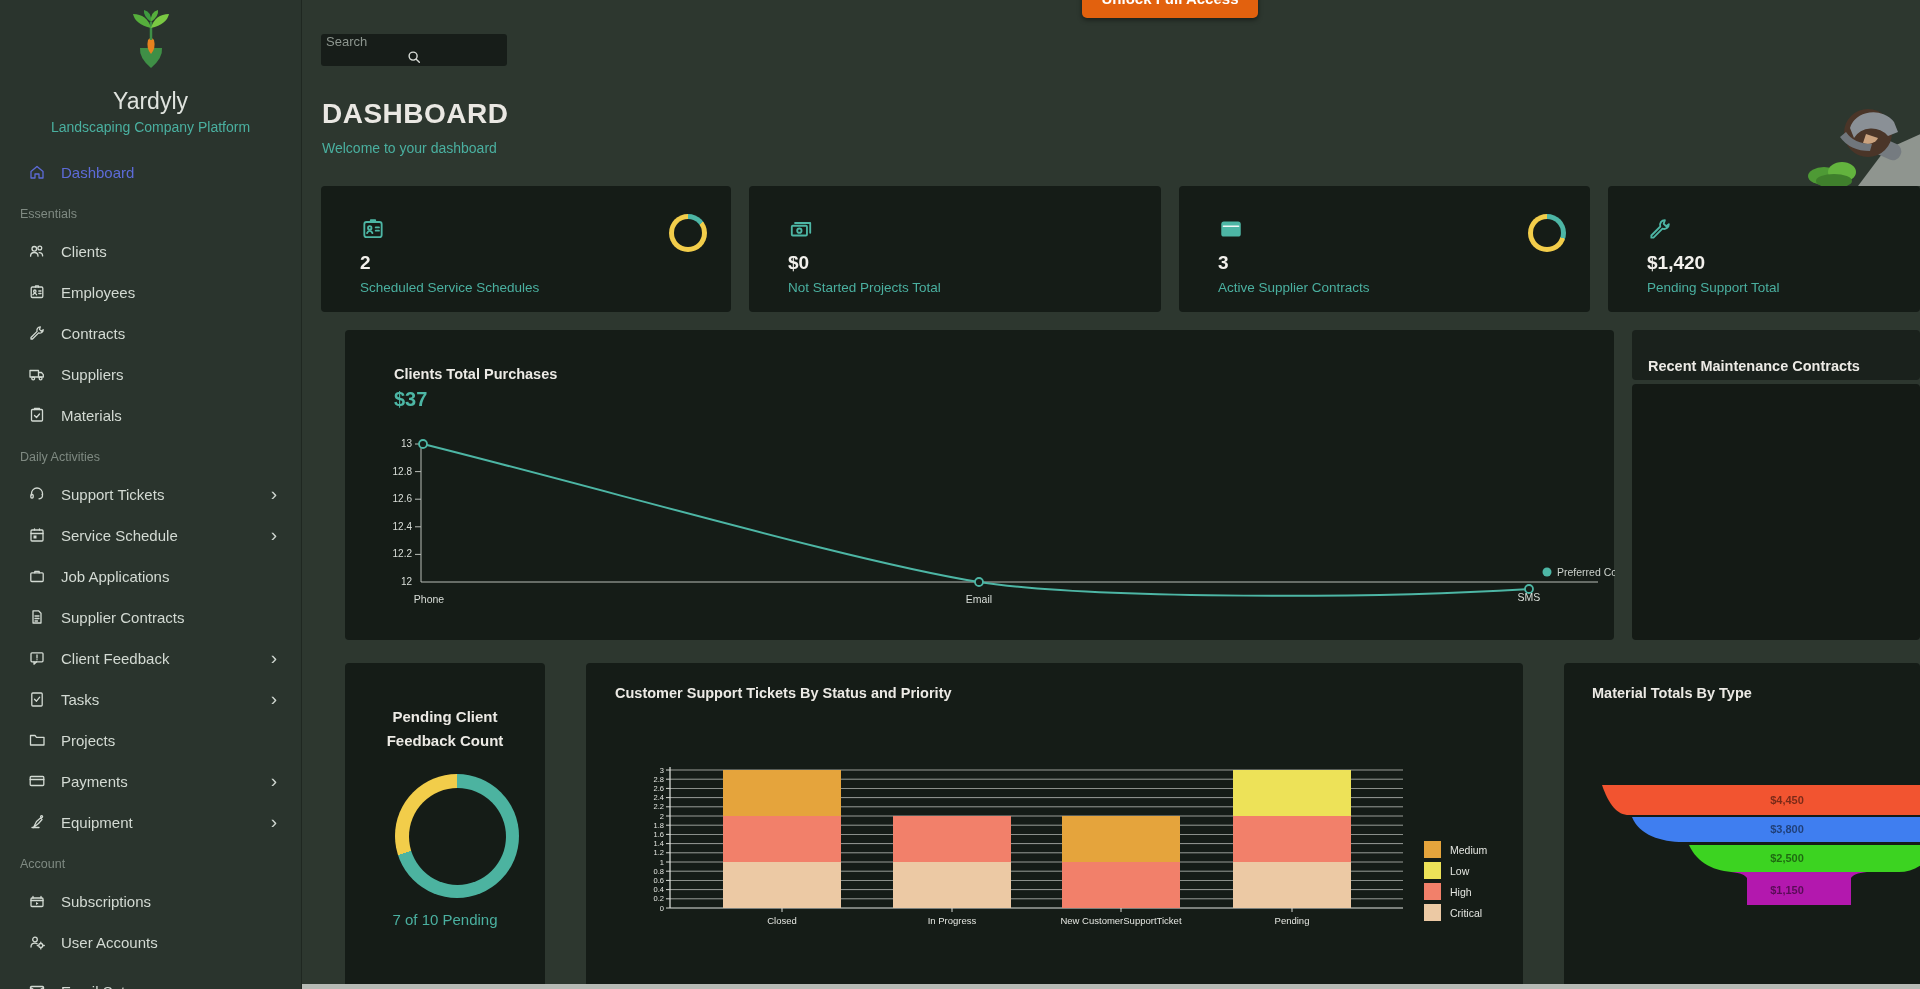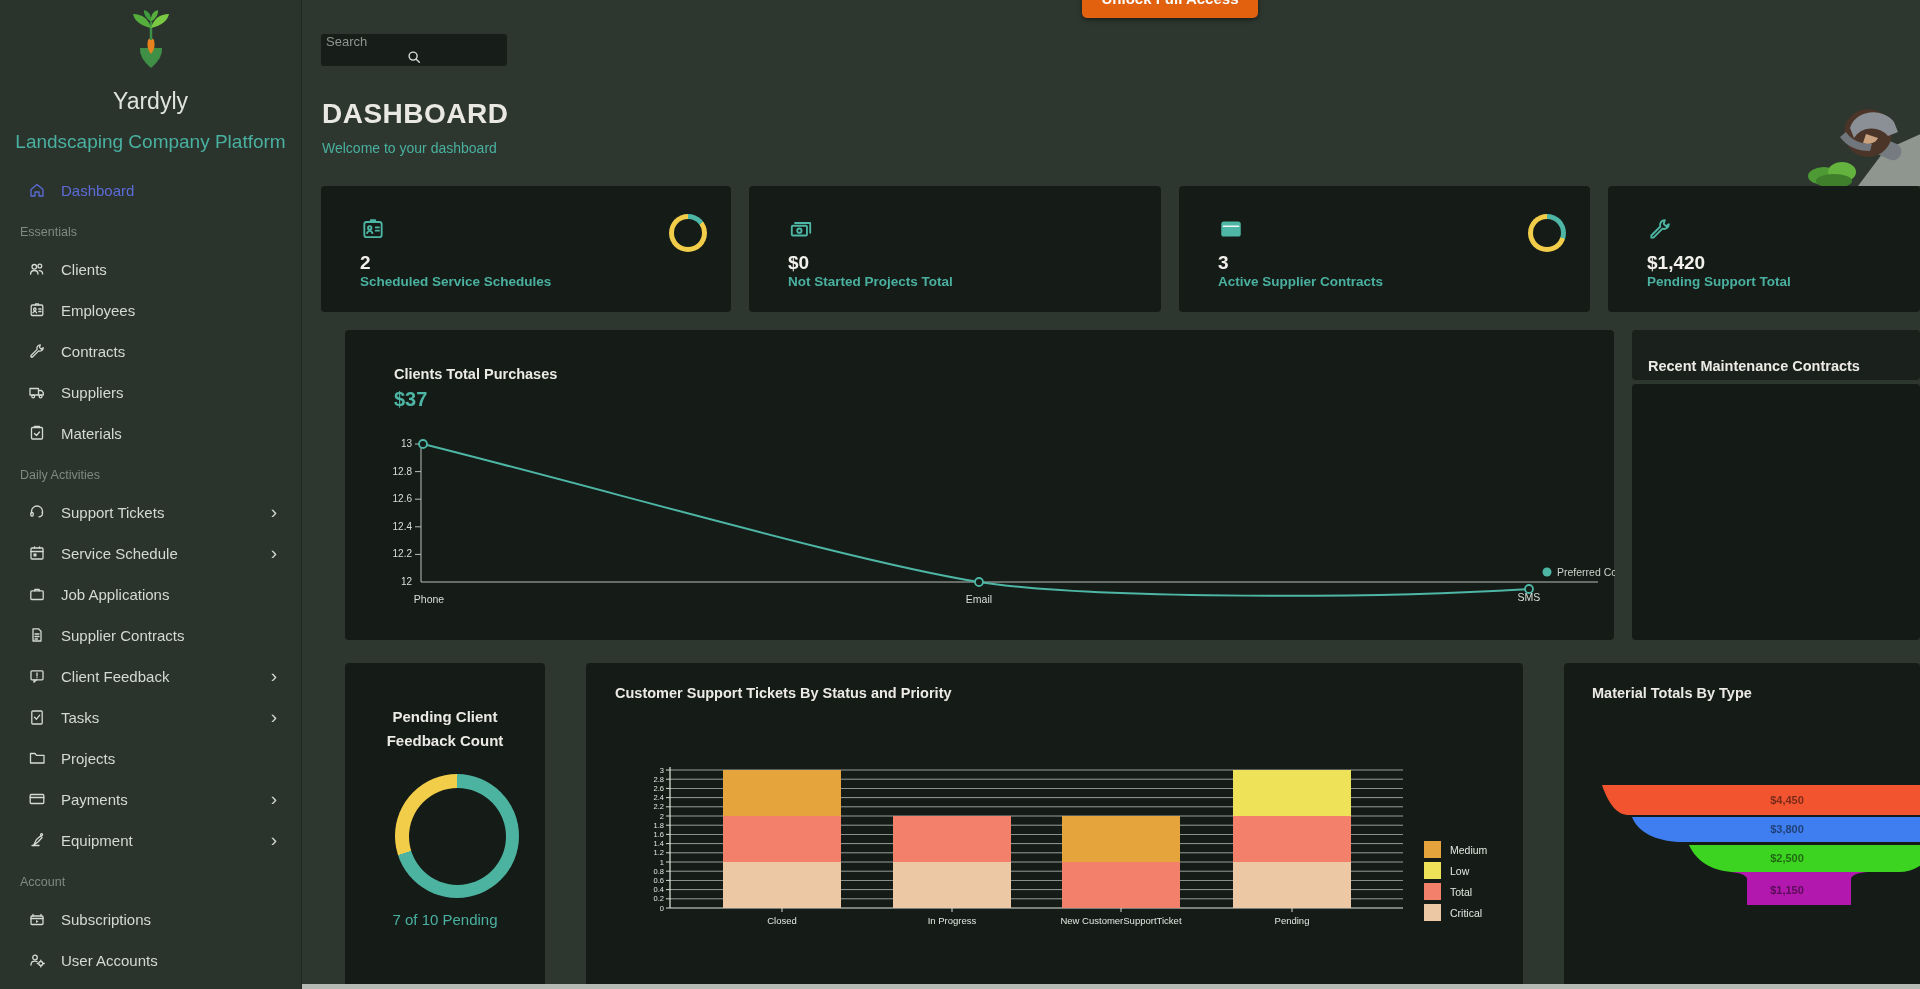--- a/index.html
+++ b/index.html
@@ -17,21 +17,21 @@
     --orange:#e2610e;
   }
   *{margin:0;padding:0;box-sizing:border-box;}
   html,body{width:1920px;height:989px;overflow:hidden;}
   body{background:var(--bg);font-family:"Liberation Sans", sans-serif;color:var(--text);position:relative;}
 
   
   .sidebar{position:absolute;left:0;top:0;width:302px;height:989px;background:var(--sidebar);border-right:1px solid rgba(0,0,0,.25);z-index:5;}
   .logo{display:block;margin:10px auto 0;width:78px;height:66px;}
   .brand-title{text-align:center;margin-top:12px;font-size:23px;color:#dfe3de;}
-  .brand-sub{text-align:center;margin-top:16px;font-size:19px;color:var(--teal-text);}
+  .brand-sub{text-align:center;margin-top:4px;font-size:14px;color:var(--teal-text);}
   .nav-item{height:26px;display:flex;align-items:center;padding:0 24px 0 28px;margin-top:15px;cursor:pointer;color:var(--navtext);font-size:15px;}
   .nav-item.dashboard{margin-top:24px;color:var(--indigo);}
   .nav-icon{width:18px;height:18px;margin-right:15px;display:inline-flex;align-items:center;justify-content:center;flex:none;}
   .nav-icon svg{width:18px;height:18px;stroke:currentColor;fill:none;stroke-width:1.3;stroke-linecap:round;stroke-linejoin:round;}
   .nav-label{flex:1;white-space:nowrap;overflow:hidden;}
   .chevron{font-size:19px;line-height:16px;color:#cfd6d0;margin-left:6px;}
   .section-label{height:16px;margin:22px 0 13px 20px;font-size:12.5px;color:var(--muted);}
 
   
   .main{position:absolute;left:302px;top:0;right:0;height:989px;}
@@ -43,21 +43,21 @@
   .page-title{position:absolute;left:20px;top:98px;font-size:28px;font-weight:bold;letter-spacing:.5px;color:#eae8e3;}
   .page-sub{position:absolute;left:20px;top:140px;font-size:14px;color:var(--teal-text);}
 
   .mascot{position:absolute;right:0;top:88px;width:130px;height:100px;overflow:hidden;z-index:1;}
 
   
   .cards{position:absolute;left:19px;top:186px;right:0;height:126px;display:grid;grid-template-columns:410px 412px 411px 1fr;gap:18px;z-index:2;}
   .card{background:var(--panel);border-radius:4px;position:relative;padding:30px 0 0 39px;}
   .card-icon svg{width:26px;height:26px;stroke:var(--teal);fill:none;stroke-width:1.7;stroke-linecap:round;stroke-linejoin:round;}
   .card-value{font-size:19px;font-weight:bold;color:#f2f0ec;margin-top:6px;}
-  .card-label{font-size:13.5px;color:var(--teal-text);margin-top:0;font-weight:bold;}
+  .card-label{font-size:13.5px;color:var(--teal-text);margin-top:6px;}
   .stat-ring{position:absolute;right:24px;top:28px;width:38px;height:38px;border-radius:50%;}
   .stat-ring::after{content:"";position:absolute;inset:5px;border-radius:50%;background:var(--panel);}
 
   
   .row2{position:absolute;left:19px;top:330px;right:0;height:310px;display:grid;grid-template-columns:1293px 1fr;gap:18px;}
   .panel{background:var(--panel);border-radius:4px;position:relative;margin-left:24px;}
   .panel-title{position:absolute;left:29px;top:22px;font-size:14.5px;font-weight:bold;color:#eceae5;}
   .purchases-title{left:49px;top:36px;}
   .purchases-amount{position:absolute;left:49px;top:58px;font-size:20px;font-weight:bold;color:var(--teal);}
   .line-plot{position:absolute;left:10px;top:100px;}
@@ -490,21 +490,21 @@
         <div class="legend-item">
             <span class="legend-swatch" style="background: rgb(229, 164, 60);"></span>
             <span class="legend-label">Medium</span>
           </div>
         <div class="legend-item">
             <span class="legend-swatch" style="background: rgb(237, 226, 88);"></span>
             <span class="legend-label">Low</span>
           </div>
         <div class="legend-item">
             <span class="legend-swatch" style="background: rgb(242, 128, 106);"></span>
-            <span class="legend-label">Total</span>
+            <span class="legend-label">High</span>
           </div>
         <div class="legend-item">
             <span class="legend-swatch" style="background: rgb(236, 201, 164);"></span>
             <span class="legend-label">Critical</span>
           </div>
       </div>
     </div>
 
     <div class="panel">
       <div class="panel-title" style="left:28px;">Material Totals By Type</div>

